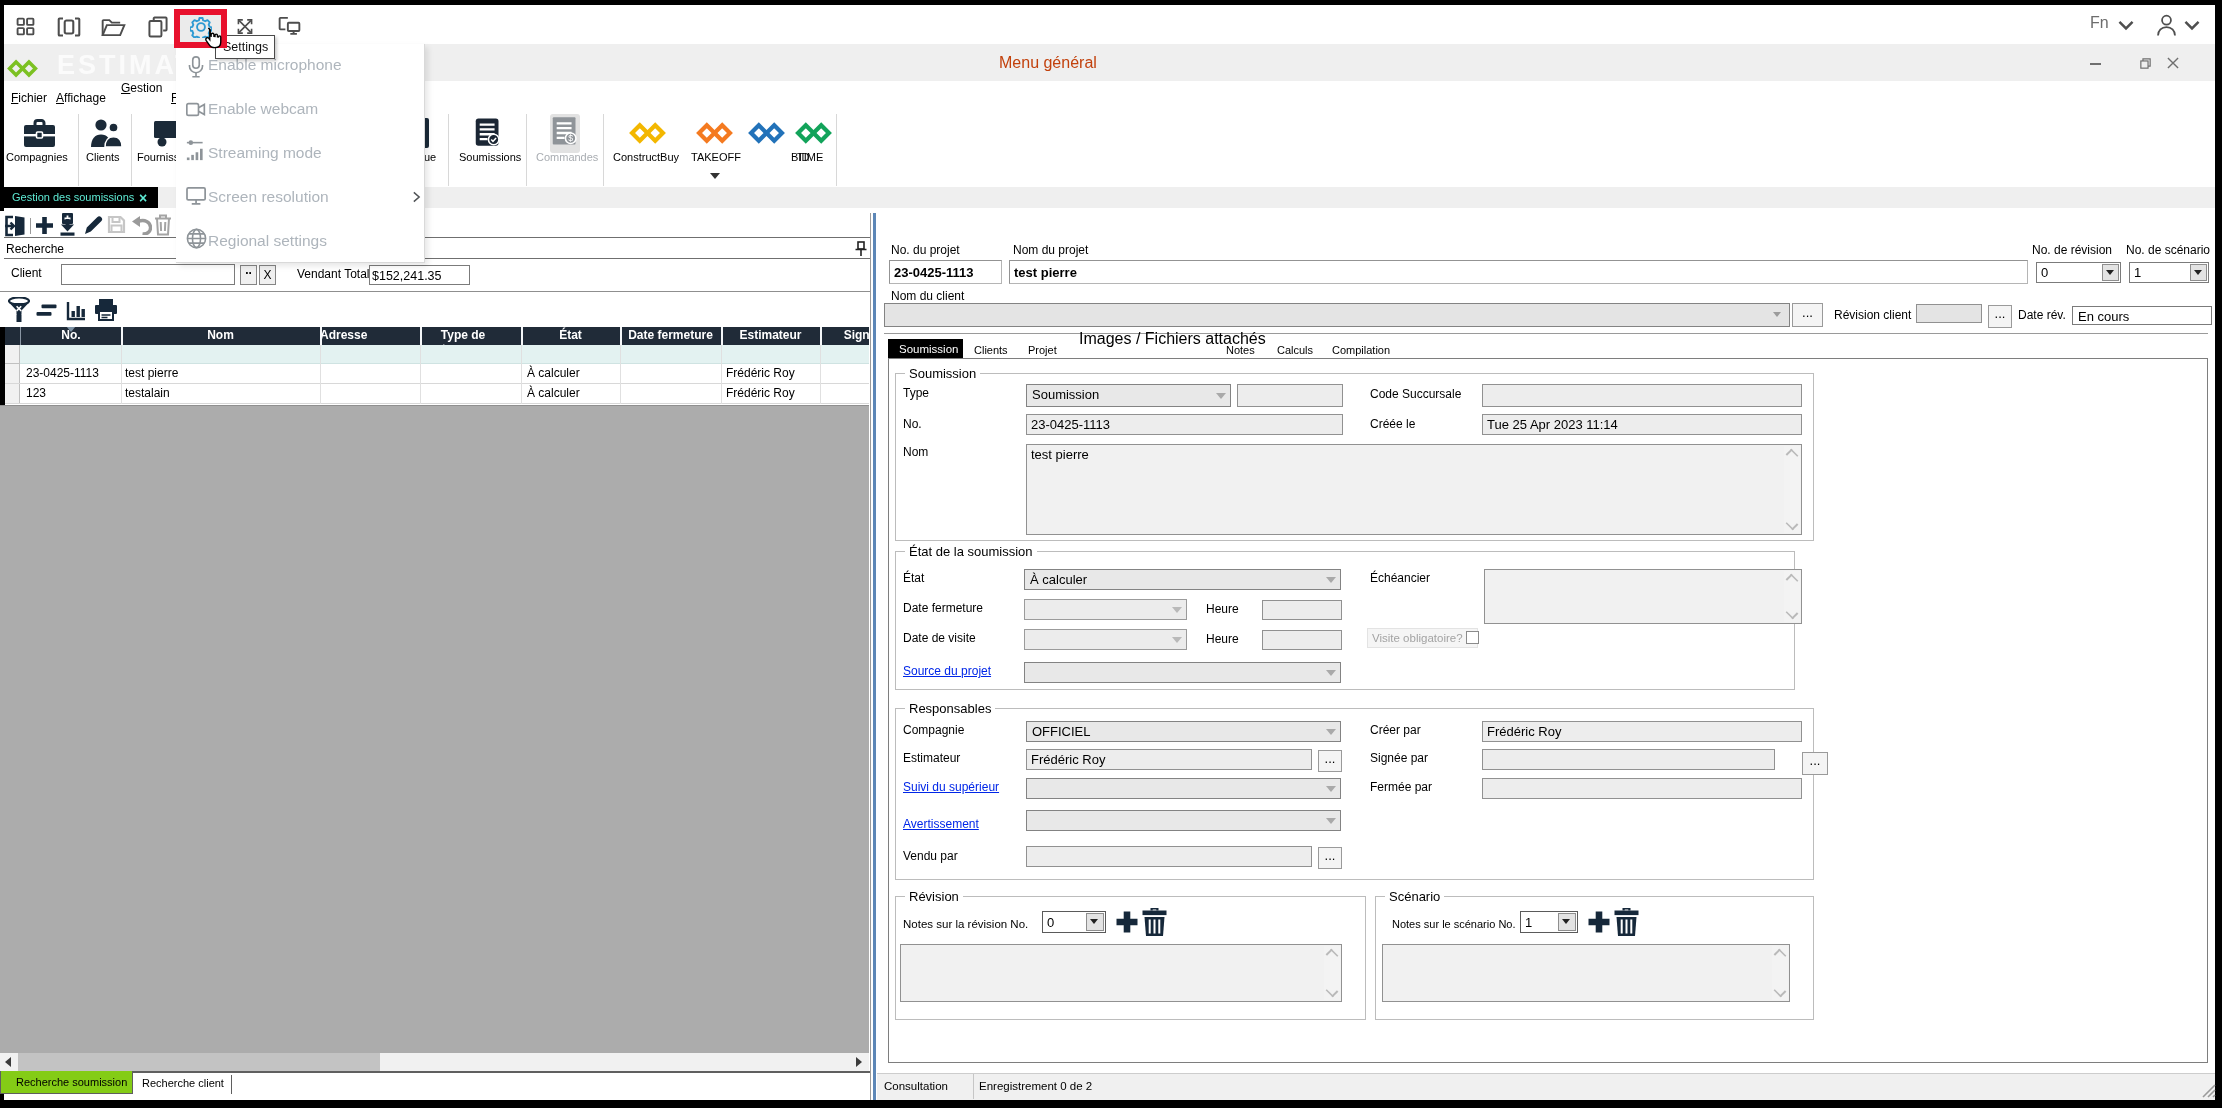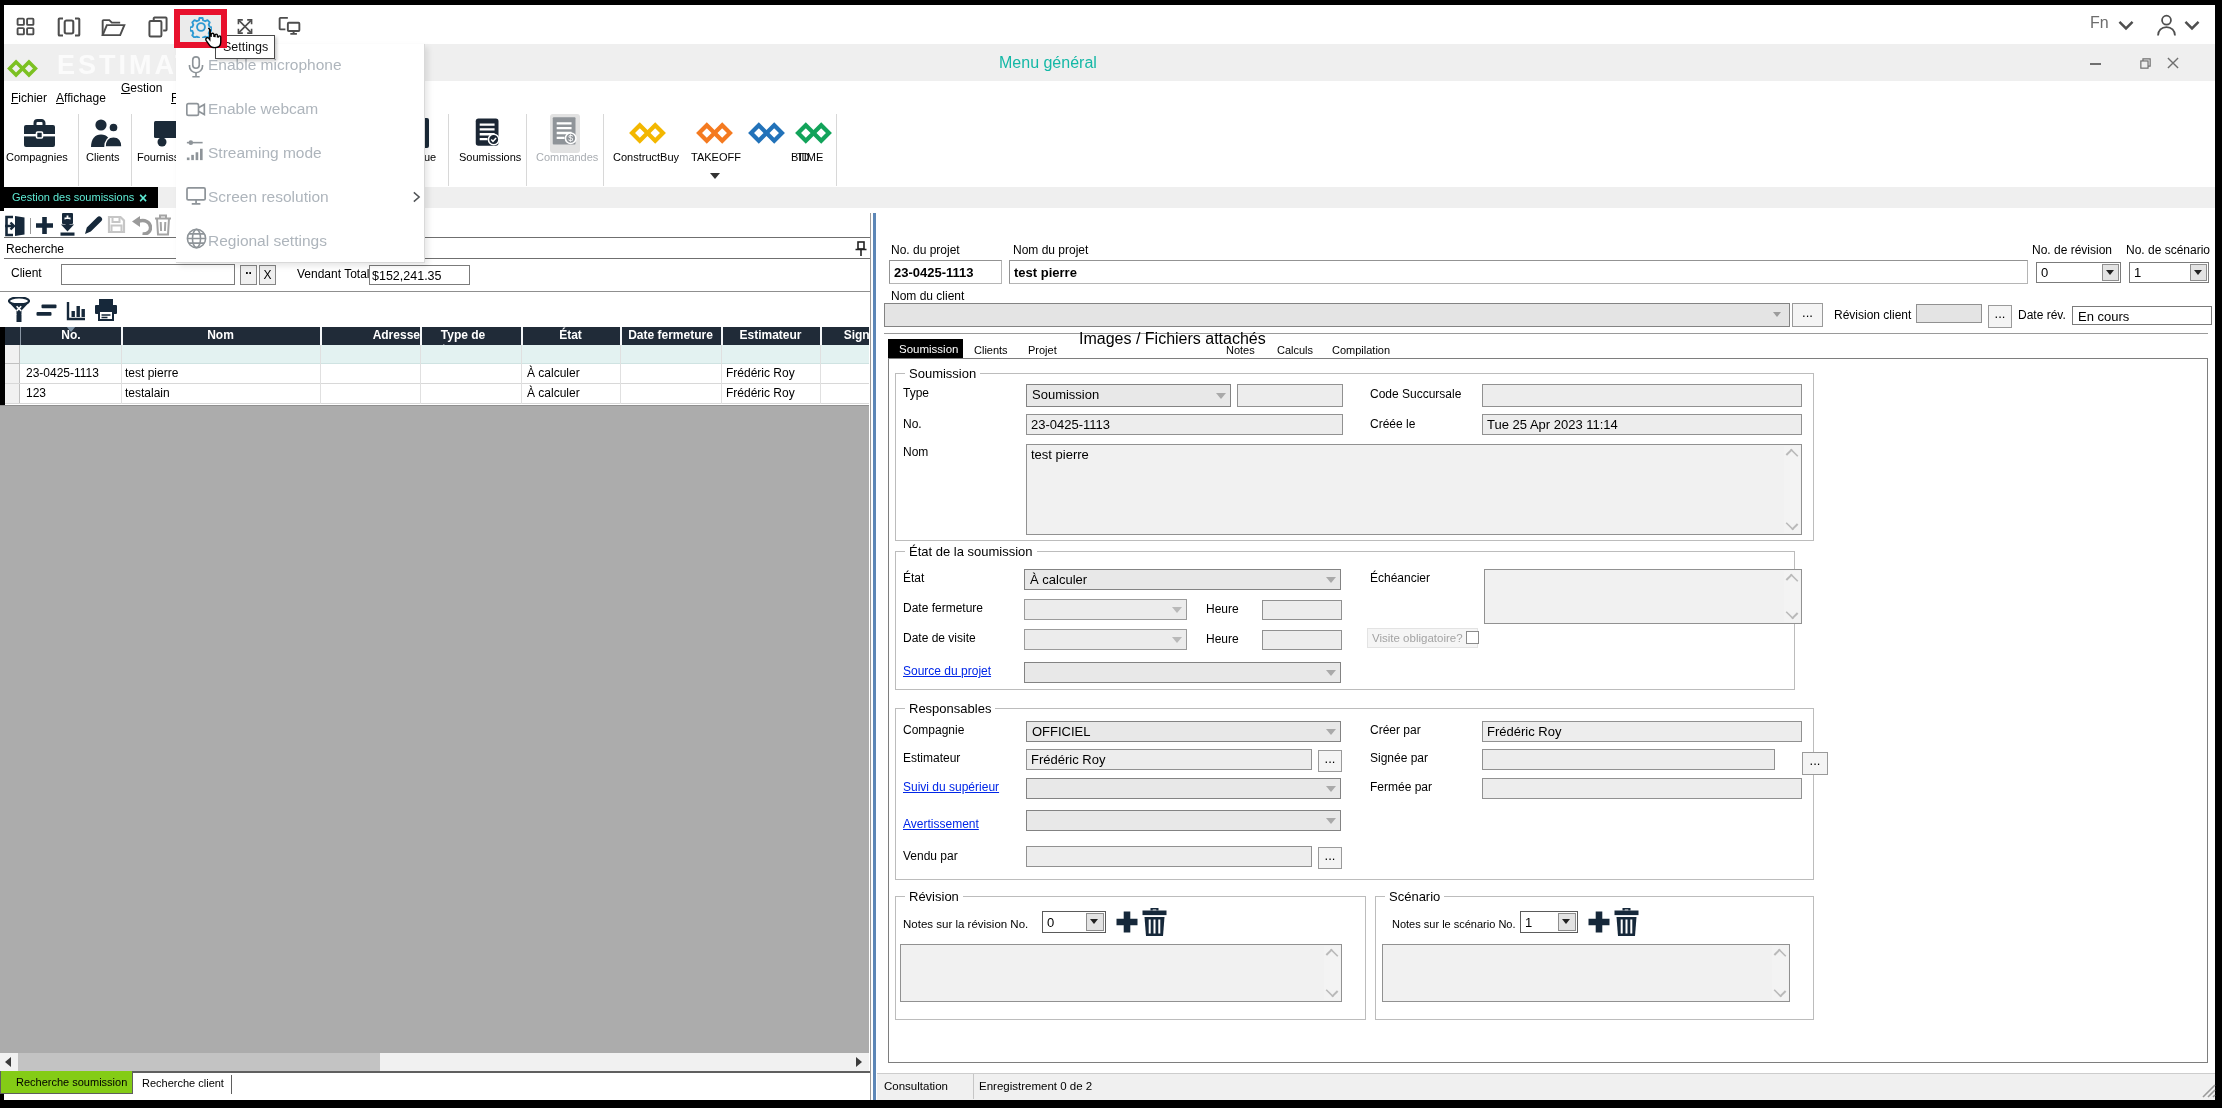--- a/index.html
+++ b/index.html
@@ -113,21 +113,21 @@
 <div class="abs" id="app" style="left:4px; top:44px; width:2211px; height:1056px; background:#fff;"></div>
 
 <div class="abs" style="left:4px;top:44px;width:2211px;height:37px;background:#efefef;"></div>
 <svg class="abs" style="left:7px;top:57px" width="31" height="23" viewBox="0 0 48 28">
   <g fill="none" stroke="#7cc122" stroke-width="5.5">
     <path d="M14 4 L24 14 L14 24 L4 14 Z"></path>
     <path d="M34 4 L44 14 L34 24 L24 14 Z"></path>
   </g>
   </svg>
 <div class="abs" style="left:57px;top:50px;font-size:27px;font-weight:bold;color:#fbfbfb;letter-spacing:3px;">ESTIMATION</div>
-<div class="abs" style="left:999px;top:54px;font-size:16px;color:#14b8a6;">Menu général</div>
+<div class="abs" style="left:999px;top:54px;font-size:16px;color:#c2410c;">Menu général</div>
 <div class="abs" style="left:2090px;top:63px;width:11px;height:2px;background:#6f6f6f;"></div>
 <svg class="abs" style="left:2140px;top:58px" width="11" height="11" viewBox="0 0 13 13">
   <g fill="none" stroke="#6f6f6f" stroke-width="1.4">
     <path d="M3.5 3.5 V1 h8.5 v8.5 H9.5"></path>
       <rect x="1" y="3.5" width="8.5" height="8.5"></rect>
   </g>
   </svg>
 <svg class="abs" style="left:2167px;top:57px" width="12" height="12" viewBox="0 0 13 13">
   <path d="M1 1 L12 12 M12 1 L1 12" stroke="#6f6f6f" stroke-width="1.5"></path>
   </svg>
@@ -320,21 +320,21 @@
     <rect x="1" y="7" width="22" height="9" rx="1" fill="#16283a"></rect>
     <rect x="5" y="13" width="14" height="9" fill="#fff" stroke="#16283a" stroke-width="2"></rect>
     <path d="M7.5 17 h9 M7.5 19.5 h6" stroke="#16283a" stroke-width="1.4"></path>
   </svg>
 
   <div class="abs" style="left:0px;top:327px;width:5px;height:80px;background:#000"></div>
   <div class="abs" style="left:5px;top:327px;width:864px;height:18px;background:#202b38"></div>
   <div class="abs" id="gridhead" style="left:0;top:327px;height:18px;width:869px;overflow:hidden;font-size:12px;font-weight:bold;color:#fff;">
     <span class="abs" style="left:21px;width:100px;top:1px;text-align:center;">No.</span>
     <span class="abs" style="left:121px;width:199px;top:1px;text-align:center;">Nom</span>
-    <span class="abs" style="left:320px;width:100px;top:1px;text-align:right;">Adresse</span>
+    <span class="abs" style="left:320px;width:122px;top:1px;text-align:left;">Adresse</span>
     <span class="abs" style="left:420px;width:86px;top:1px;text-align:center;">Type de travaux</span>
     <span class="abs" style="left:521px;width:99px;top:1px;text-align:center;">État</span>
     <span class="abs" style="left:620px;width:101px;top:1px;text-align:center;">Date fermeture</span>
     <span class="abs" style="left:721px;width:99px;top:1px;text-align:center;">Estimateur</span>
     <span class="abs" style="left:822px;width:76px;top:1px;text-align:center;">Signé</span>
     <span class="abs" style="left:66px;top:-1px;width:0;height:0;border-left:5px solid transparent;border-right:5px solid transparent;border-top:6px solid #7d92a5;"></span>
   </div>
 
   <div class="abs" style="left:5px;top:345px;width:864px;height:19px;background:#e3f2f1;border-bottom:1px solid #cfe3e2;"></div>
   <div class="abs" style="left:5px;top:345px;width:15px;height:19px;background:#f1f1f1;border-right:1px solid #c0c0c0;border-bottom:1px solid #c0c0c0;"></div>

